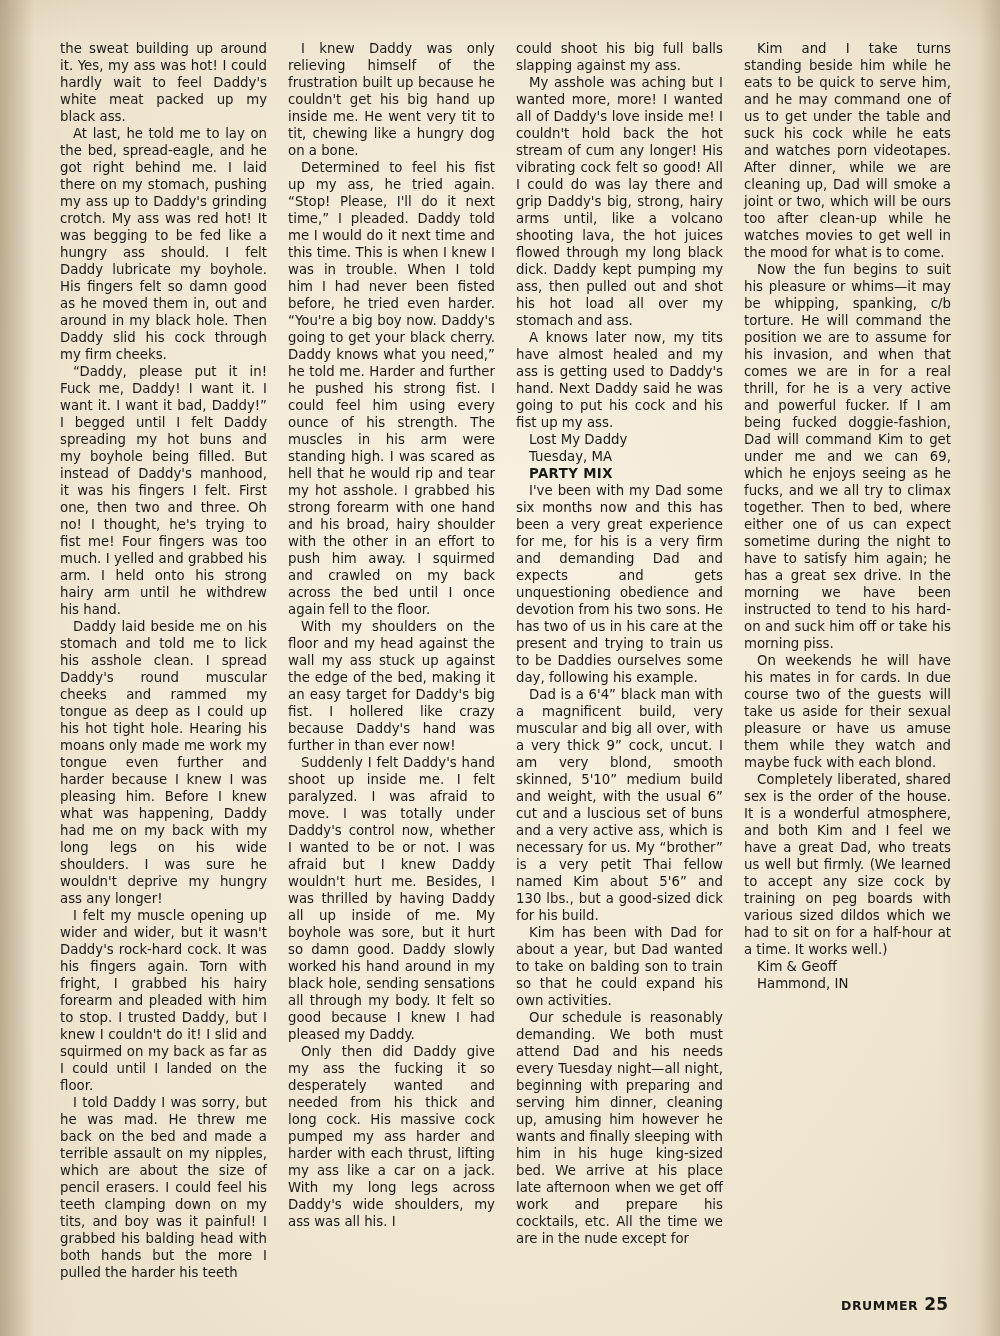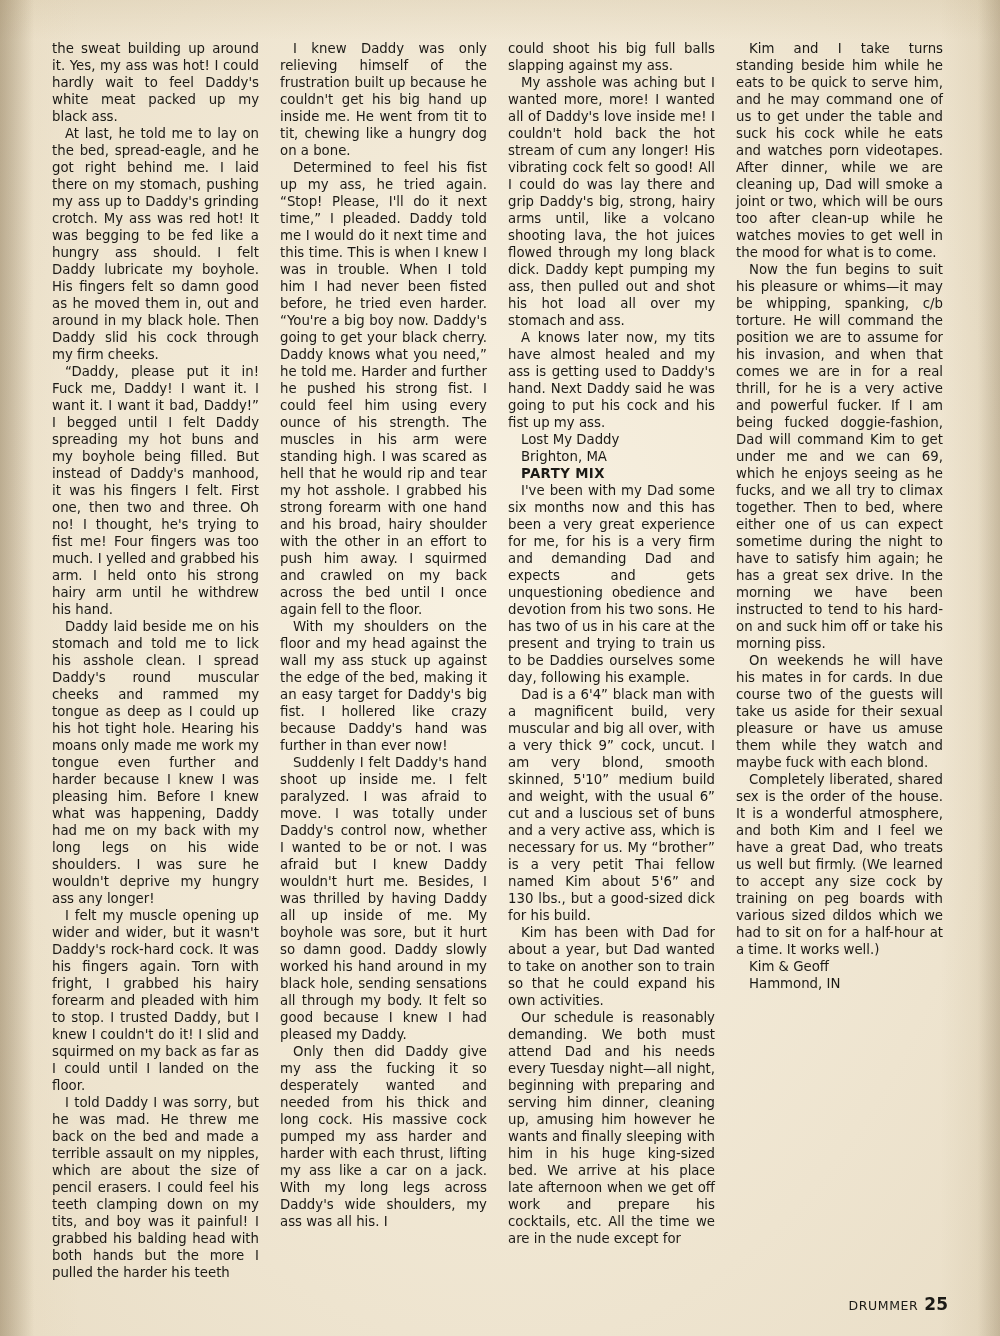--- a/index.html
+++ b/index.html
@@ -27,21 +27,21 @@
     background:
       linear-gradient(90deg, rgba(180,160,120,0.30) 0px, rgba(222,205,172,0.12) 34px, rgba(255,255,255,0.0) 80px),
       linear-gradient(270deg, rgba(180,160,120,0.22) 0px, rgba(255,255,255,0.0) 60px),
       linear-gradient(180deg, rgba(190,170,130,0.18) 0px, rgba(255,255,255,0) 40px),
       radial-gradient(ellipse at 50% 45%, rgba(255,250,238,0.55) 0%, rgba(239,228,205,0.25) 60%, rgba(214,196,160,0.25) 100%);
     pointer-events: none;
   }
   .columns {
     position: absolute;
     top: 40px;
-    left: 52px;
+    left: 60px;
     width: 900px;
     height: 1240px;
     display: flex;
     gap: 21px;
   }
   .col {
     width: 207px;
     position: relative;
   }
   .col p {
@@ -79,21 +79,21 @@
   .footer {
     position: absolute;
     right: 52px;
     bottom: 22px;
     display: flex;
     align-items: baseline;
     gap: 6px;
   }
   .footer .mag {
     font-family: "DejaVu Sans", sans-serif;
-    font-weight: normal;
+    font-weight: bold;
     font-size: 12.5px;
     letter-spacing: 0.6px;
     color: #1b1a16;
   }
   .footer .pageno {
     font-family: "DejaVu Sans", sans-serif;
     font-weight: bold;
     font-size: 17px;
     color: #1b1a16;
     text-align: right;
@@ -126,37 +126,37 @@
     <div class="col">
       <p class="no-indent">the sweat building up around it. Yes, my ass was hot! I could hardly wait to feel Daddy's white meat packed up my black ass.</p>
       <p>At last, he told me to lay on the bed, spread-eagle, and he got right behind me. I laid there on my stomach, pushing my ass up to Daddy's grinding crotch. My ass was red hot! It was begging to be fed like a hungry ass should. I felt Daddy lubricate my boyhole. His fingers felt so damn good as he moved them in, out and around in my black hole. Then Daddy slid his cock through my firm cheeks.</p>
       <p>“Daddy, please put it in! Fuck me, Daddy! I want it. I want it. I want it bad, Daddy!” I begged until I felt Daddy spreading my hot buns and my boyhole being filled. But instead of Daddy's manhood, it was his fingers I felt. First one, then two and three. Oh no! I thought, he's trying to fist me! Four fingers was too much. I yelled and grabbed his arm. I held onto his strong hairy arm until he withdrew his hand.</p>
       <p>Daddy laid beside me on his stomach and told me to lick his asshole clean. I spread Daddy's round muscular cheeks and rammed my tongue as deep as I could up his hot tight hole. Hearing his moans only made me work my tongue even further and harder because I knew I was pleasing him. Before I knew what was happening, Daddy had me on my back with my long legs on his wide shoulders. I was sure he wouldn't deprive my hungry ass any longer!</p>
       <p>I felt my muscle opening up wider and wider, but it wasn't Daddy's rock-hard cock. It was his fingers again. Torn with fright, I grabbed his hairy forearm and pleaded with him to stop. I trusted Daddy, but I knew I couldn't do it! I slid and squirmed on my back as far as I could until I landed on the floor.</p>
       <p>I told Daddy I was sorry, but he was mad. He threw me back on the bed and made a terrible assault on my nipples, which are about the size of pencil erasers. I could feel his teeth clamping down on my tits, and boy was it painful! I grabbed his balding head with both hands but the more I pulled the harder his teeth</p>
     </div>
 
     <div class="col">
-      <p>I knew Daddy was only relieving himself of the frustration built up because he couldn't get his big hand up inside me. He went from tit to tit, chewing like a hungry dog on a bone.</p>
+      <p>I knew Daddy was only relieving himself of the frustration built up because he couldn't get his big hand up inside me. He went very tit to tit, chewing like a hungry dog on a bone.</p>
       <p>Determined to feel his fist up my ass, he tried again. “Stop! Please, I'll do it next time,” I pleaded. Daddy told me I would do it next time and this time. This is when I knew I was in trouble. When I told him I had never been fisted before, he tried even harder. “You're a big boy now. Daddy's going to get your black cherry. Daddy knows what you need,” he told me. Harder and further he pushed his strong fist. I could feel him using every ounce of his strength. The muscles in his arm were standing high. I was scared as hell that he would rip and tear my hot asshole. I grabbed his strong forearm with one hand and his broad, hairy shoulder with the other in an effort to push him away. I squirmed and crawled on my back across the bed until I once again fell to the floor.</p>
       <p>With my shoulders on the floor and my head against the wall my ass stuck up against the edge of the bed, making it an easy target for Daddy's big fist. I hollered like crazy because Daddy's hand was further in than ever now!</p>
       <p>Suddenly I felt Daddy's hand shoot up inside me. I felt paralyzed. I was afraid to move. I was totally under Daddy's control now, whether I wanted to be or not. I was afraid but I knew Daddy wouldn't hurt me. Besides, I was thrilled by having Daddy all up inside of me. My boyhole was sore, but it hurt so damn good. Daddy slowly worked his hand around in my black hole, sending sensations all through my body. It felt so good because I knew I had pleased my Daddy.</p>
       <p>Only then did Daddy give my ass the fucking it so desperately wanted and needed from his thick and long cock. His massive cock pumped my ass harder and harder with each thrust, lifting my ass like a car on a jack. With my long legs across Daddy's wide shoulders, my ass was all his. I</p>
     </div>
 
     <div class="col">
       <p class="no-indent">could shoot his big full balls slapping against my ass.</p>
       <p>My asshole was aching but I wanted more, more! I wanted all of Daddy's love inside me! I couldn't hold back the hot stream of cum any longer! His vibrating cock felt so good! All I could do was lay there and grip Daddy's big, strong, hairy arms until, like a volcano shooting lava, the hot juices flowed through my long black dick. Daddy kept pumping my ass, then pulled out and shot his hot load all over my stomach and ass.</p>
       <p>A knows later now, my tits have almost healed and my ass is getting used to Daddy's hand. Next Daddy said he was going to put his cock and his fist up my ass.</p>
       <p class="sig">Lost My Daddy</p>
-      <p class="sig">Brighton, MA</p>
+      <p class="sig">Tuesday, MA</p>
       <p class="section-head">PARTY MIX</p>
       <p>I've been with my Dad some six months now and this has been a very great experience for me, for his is a very firm and demanding Dad and expects and gets unquestioning obedience and devotion from his two sons. He has two of us in his care at the present and trying to train us to be Daddies ourselves some day, following his example.</p>
       <p>Dad is a 6'4” black man with a magnificent build, very muscular and big all over, with a very thick 9” cock, uncut. I am very blond, smooth skinned, 5'10” medium build and weight, with the usual 6” cut and a luscious set of buns and a very active ass, which is necessary for us. My “brother” is a very petit Thai fellow named Kim about 5'6” and 130 lbs., but a good-sized dick for his build.</p>
-      <p>Kim has been with Dad for about a year, but Dad wanted to take on another son to train so that he could expand his own activities.</p>
+      <p>Kim has been with Dad for about a year, but Dad wanted to take on balding son to train so that he could expand his own activities.</p>
       <p>Our schedule is reasonably demanding. We both must attend Dad and his needs every Tuesday night—all night, beginning with preparing and serving him dinner, cleaning up, amusing him however he wants and finally sleeping with him in his huge king-sized bed. We arrive at his place late afternoon when we get off work and prepare his cocktails, etc. All the time we are in the nude except for</p>
     </div>
 
     <div class="col">
       <p>Kim and I take turns standing beside him while he eats to be quick to serve him, and he may command one of us to get under the table and suck his cock while he eats and watches porn videotapes. After dinner, while we are cleaning up, Dad will smoke a joint or two, which will be ours too after clean-up while he watches movies to get well in the mood for what is to come.</p>
       <p>Now the fun begins to suit his pleasure or whims—it may be whipping, spanking, c/b torture. He will command the position we are to assume for his invasion, and when that comes we are in for a real thrill, for he is a very active and powerful fucker. If I am being fucked doggie-fashion, Dad will command Kim to get under me and we can 69, which he enjoys seeing as he fucks, and we all try to climax together. Then to bed, where either one of us can expect sometime during the night to have to satisfy him again; he has a great sex drive. In the morning we have been instructed to tend to his hard-on and suck him off or take his morning piss.</p>
       <p>On weekends he will have his mates in for cards. In due course two of the guests will take us aside for their sexual pleasure or have us amuse them while they watch and maybe fuck with each blond.</p>
       <p>Completely liberated, shared sex is the order of the house. It is a wonderful atmosphere, and both Kim and I feel we have a great Dad, who treats us well but firmly. (We learned to accept any size cock by training on peg boards with various sized dildos which we had to sit on for a half-hour at a time. It works well.)</p>
       <p class="sig">Kim &amp; Geoff</p>
       <p class="sig">Hammond, IN</p>

